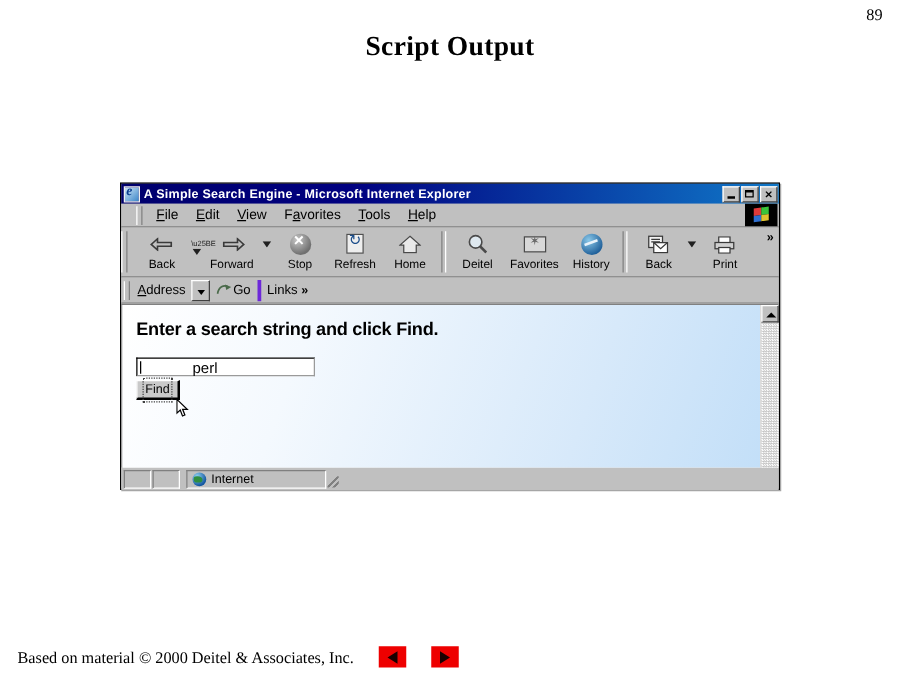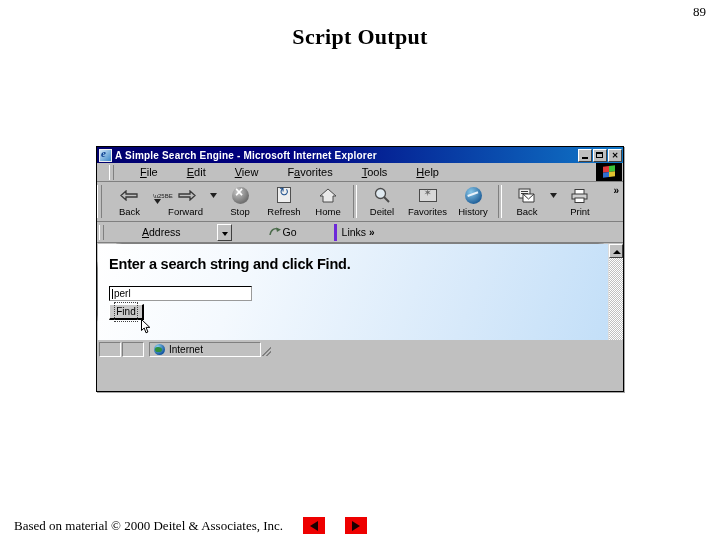--- a/index.html
+++ b/index.html
@@ -159,21 +159,20 @@
 
   
   .menubar {
     height: 19px;
     display: flex;
     align-items: center;
     background: #c0c0c0;
     border-bottom: 1px solid #808080;
     box-sizing: border-box;
     padding-left: 12px;
-    gap: 15px;
   }
   .grip {
     width: 3px; height: 15px;
     border-left: 1px solid #ffffff;
     border-right: 1px solid #808080;
     margin-right: 4px;
     flex: 0 0 auto;
   }
   .menu-item {
     padding: 1px 7px;
@@ -329,21 +328,20 @@
 
   
   .addrbar {
     height: 21px;
     display: flex;
     align-items: center;
     background: #c0c0c0;
     border-bottom: 1px solid #808080;
     box-sizing: border-box;
     padding: 0 2px;
-    gap: 32px;
   }
   .addr-label {
     font-size: 10.5px;
     padding: 0 4px 0 2px;
     white-space: nowrap;
   }
   .addr-field {
     flex: 1 1 auto;
     height: 17px;
     background: #ffffff;
@@ -411,28 +409,27 @@
     padding-left: 5px;
     padding-right: 3px;
     flex: 0 0 auto;
     font-size: 10.5px;
     height: 17px;
   }
   .links-chev { font-size: 10px; font-weight: bold; margin-left: 3px; }
 
   
   .viewport {
-    height: 97px;
+    height: 131px;
     display: flex;
     background: #ffffff;
     border-top: 1px solid #808080;
     border-left: 1px solid #808080;
     box-sizing: border-box;
     position: relative;
-    border-radius: 25px;
   }
   .page-canvas {
     flex: 1 1 auto;
     background: linear-gradient(110deg, #ffffff 0%, #f4f9fe 28%, #d7e9fa 72%, #c3dff8 100%);
     position: relative;
     padding: 12px 0 0 11px;
     box-sizing: border-box;
     min-width: 0;
   }
   .page-heading {
@@ -448,22 +445,23 @@
     height: 15px;
     background: #ffffff;
     border: 1px solid #000000;
     border-right-color: #9a9a9a;
     border-bottom-color: #9a9a9a;
     box-sizing: border-box;
     display: flex;
     align-items: center;
     padding-left: 2px;
     font-family: "Liberation Sans", sans-serif;
-    font-size: 10px;
+    font-size: 12px;
     color: #000000;
+    gap: 40px;
   }
   .search-input .caret {
     width: 1px; height: 10px;
     background: #000;
     margin-right: 1px;
   }
   .find-btn {
     margin-top: 3px;
     width: 35px;
     height: 16px;

